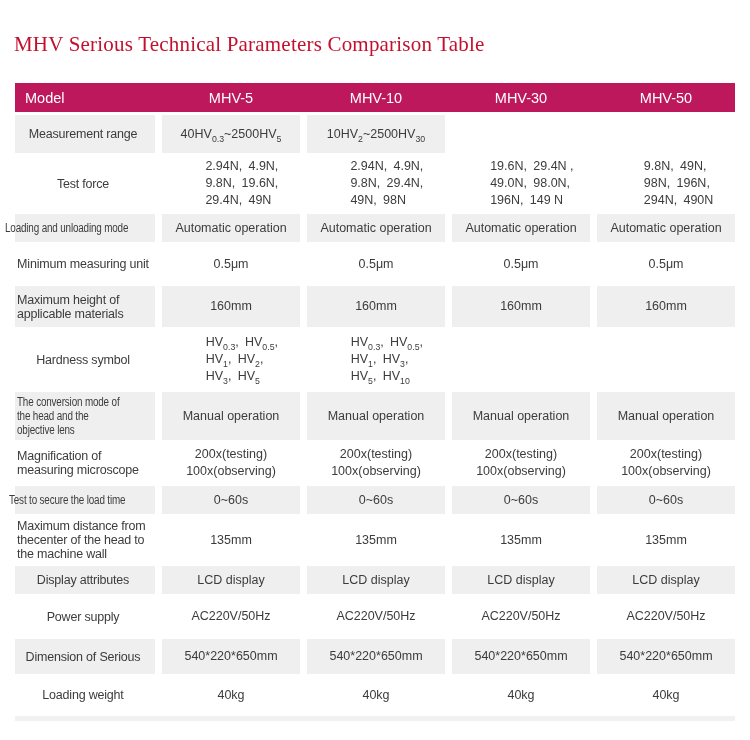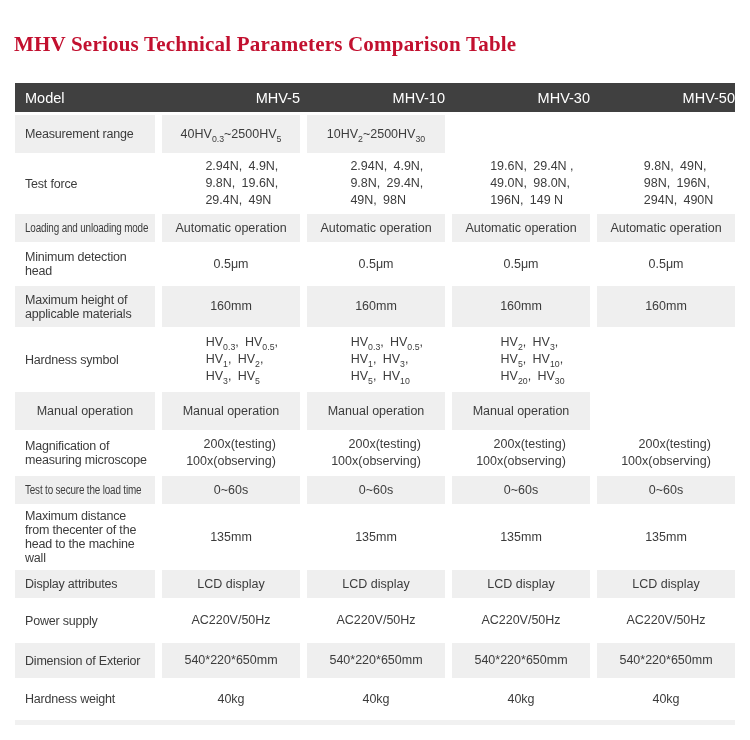--- a/index.html
+++ b/index.html
@@ -1,59 +1,59 @@
 <!DOCTYPE html>
 <html><head>
 <meta charset="utf-8">
 <style>
   html,body{margin:0;padding:0;background:#ffffff;}
   body{width:750px;height:740px;font-family:"Liberation Sans",sans-serif;overflow:hidden;}
 
   .title{
     font-family:"Liberation Serif",serif;
-    font-weight:bold;
+    font-weight:normal;
     font-size:21px;
     color:#c2102f;
     margin:32px 0 0 14px;
     letter-spacing:0.2px;
   }
 
   .table{margin:26px 0 0 15px;width:720px;}
 
   .thead{
     display:grid;
     grid-template-columns:140px repeat(4,1fr);
     column-gap:7px;
-    background:#404040;
+    background:#be185d;
     color:#ffffff;
     height:29px;
     align-items:center;
   }
-  .hcell{text-align:right;font-size:14.5px;}
+  .hcell{text-align:center;font-size:14.5px;}
   .hcell.model{text-align:left;padding-left:10px;}
 
   .tbody{display:flex;flex-direction:column;gap:2px;margin-top:3px;}
   .trow{
     display:grid;
     grid-template-columns:140px repeat(4,1fr);
     column-gap:7px;
   }
   .trow:nth-child(odd) .cell{background:#efefef;}
   .cell{
     background:#ffffff;
     display:flex;
     align-items:center;
     justify-content:center;
     font-size:12.5px;
     color:#3c3c3c;
     padding:3px 6px;
   }
-  .val{white-space:pre-line;text-align:right;line-height:17px;}
+  .val{white-space:pre-line;text-align:center;line-height:17px;}
   .trow.listy .val{text-align:left;margin-left:28px;}
-  .label-cell{justify-content:flex-start;padding-left:10px;}
+  .label-cell{justify-content:center;padding-left:2px;}
   .lbl{line-height:14px;letter-spacing:-0.2px;}
   .condensed .lbl{display:inline-block;width:126%;transform:scaleX(0.79);transform-origin:0 50%;white-space:nowrap;}
   .condensed.wrap2 .lbl{white-space:normal;}
 
   sub{font-size:0.7em;line-height:0;}
 
   .r0{min-height:38px}.r1{min-height:54px}.r2{min-height:28px}.r3{min-height:40px}
   .r4{min-height:41px}.r5{min-height:61px}.r6{min-height:38px}.r7{min-height:42px}
   .r8{min-height:28px}.r9{min-height:41px}.r10{min-height:28px}.r11{min-height:41px}
   .r12{min-height:35px}.r13{min-height:38px}
@@ -127,21 +127,21 @@
       <div class="cell">
           <span class="val">Automatic operation</span>
         </div>
       <div class="cell">
           <span class="val">Automatic operation</span>
         </div>
     </div>
 
     <div class="trow r3">
       <div class="cell label-cell">
-          <span class="lbl">Minimum detection head</span>
+          <span class="lbl">Minimum measuring unit</span>
         </div>
       <div class="cell">
           <span class="val">0.5μm</span>
         </div>
       <div class="cell">
           <span class="val">0.5μm</span>
         </div>
       <div class="cell">
           <span class="val">0.5μm</span>
         </div>
@@ -175,28 +175,26 @@
       <div class="cell">
           <span class="val">HV<sub>0.3</sub>, HV<sub>0.5</sub>, 
 HV<sub>1</sub>, HV<sub>2</sub>, 
 HV<sub>3</sub>, HV<sub>5</sub></span>
         </div>
       <div class="cell">
           <span class="val">HV<sub>0.3</sub>, HV<sub>0.5</sub>, 
 HV<sub>1</sub>, HV<sub>3</sub>, 
 HV<sub>5</sub>, HV<sub>10</sub></span>
         </div>
-      <div class="cell">
-          <span class="val">HV<sub>2</sub>, HV<sub>3</sub>, 
-HV<sub>5</sub>, HV<sub>10</sub>, 
-HV<sub>20</sub>, HV<sub>30</sub></span>
-        </div>
     </div>
 
     <div class="trow r6">
+      <div class="cell label-cell condensed wrap2">
+          <span class="lbl">The conversion mode of the head and the objective lens</span>
+        </div>
       <div class="cell">
           <span class="val">Manual operation</span>
         </div>
       <div class="cell">
           <span class="val">Manual operation</span>
         </div>
       <div class="cell">
           <span class="val">Manual operation</span>
         </div>
       <div class="cell">
@@ -293,39 +291,39 @@
       <div class="cell">
           <span class="val">AC220V/50Hz</span>
         </div>
       <div class="cell">
           <span class="val">AC220V/50Hz</span>
         </div>
     </div>
 
     <div class="trow r12">
       <div class="cell label-cell">
-          <span class="lbl">Dimension of Exterior</span>
+          <span class="lbl">Dimension of Serious</span>
         </div>
       <div class="cell">
           <span class="val">540*220*650mm</span>
         </div>
       <div class="cell">
           <span class="val">540*220*650mm</span>
         </div>
       <div class="cell">
           <span class="val">540*220*650mm</span>
         </div>
       <div class="cell">
           <span class="val">540*220*650mm</span>
         </div>
     </div>
 
     <div class="trow r13">
       <div class="cell label-cell">
-          <span class="lbl">Hardness weight</span>
+          <span class="lbl">Loading weight</span>
         </div>
       <div class="cell">
           <span class="val">40kg</span>
         </div>
       <div class="cell">
           <span class="val">40kg</span>
         </div>
       <div class="cell">
           <span class="val">40kg</span>
         </div>

